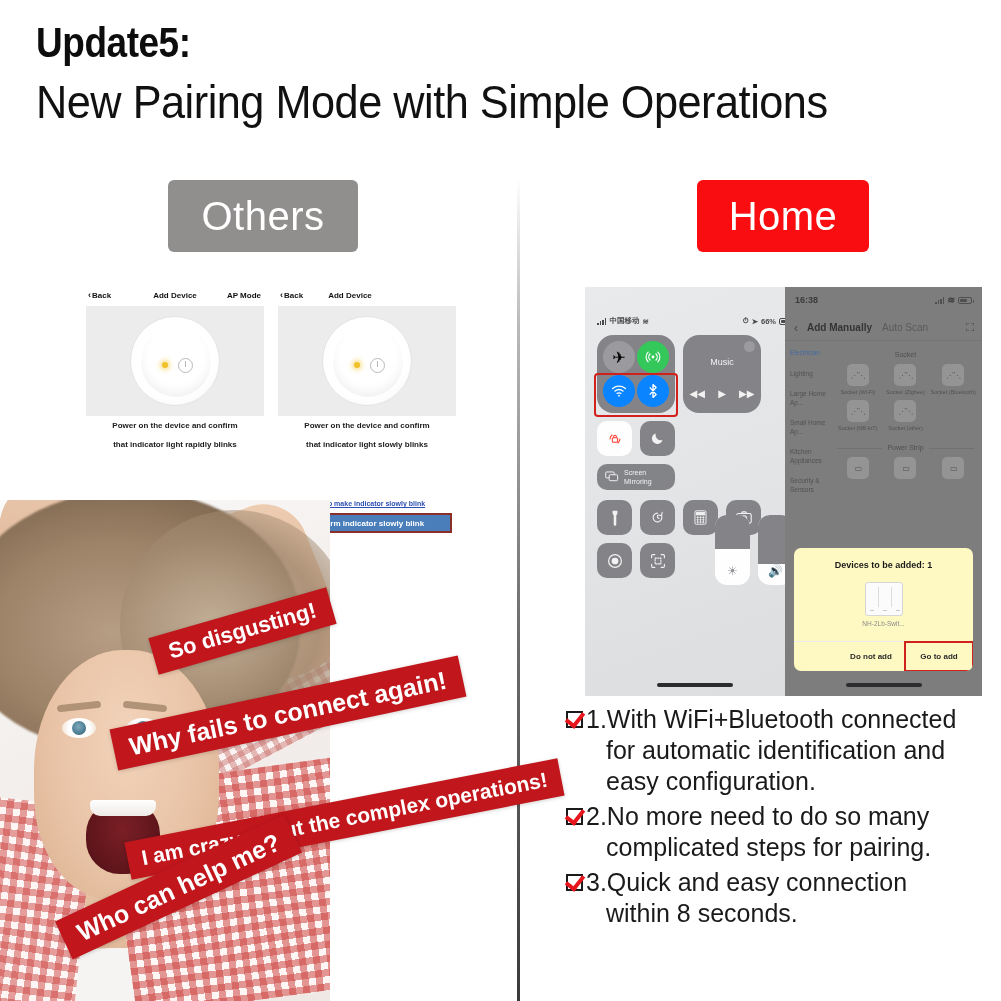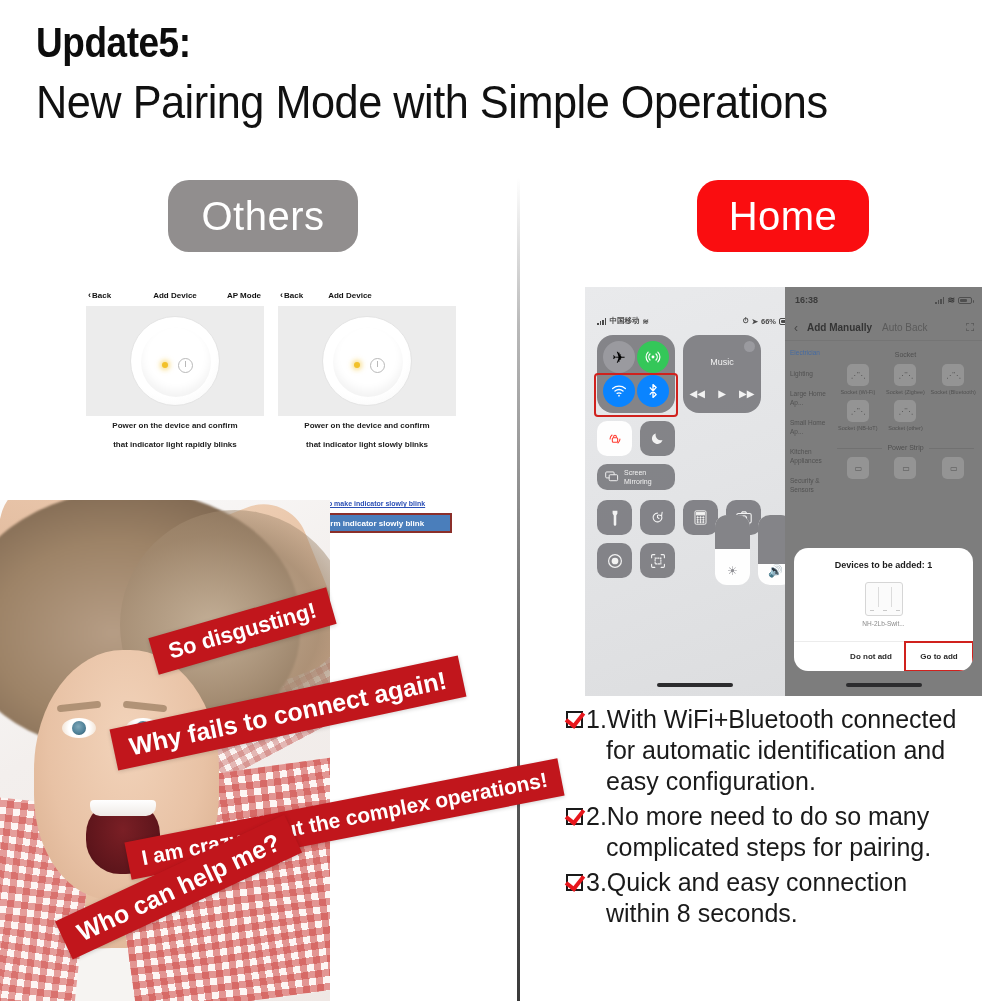--- a/index.html
+++ b/index.html
@@ -29,21 +29,21 @@
 
   
   .divider {
     position: absolute; left: 517px; top: 178px; width: 3px; height: 823px;
     background: linear-gradient(to bottom, rgba(255,255,255,0) 0%, #b9b9b9 18%, #6d6d6d 55%, #3a3a3a 100%);
   }
 
   
   .pill {
     position: absolute; display: flex; align-items: center; justify-content: center;
-    color: #fff; border-radius: 21px; font-size: 40px; font-weight: 400;
+    color: #fff; border-radius: 6px; font-size: 40px; font-weight: 400;
     letter-spacing: 0.5px;
   }
   .pill-others { left: 168px; top: 180px; width: 190px; height: 72px; background: #918e8e; }
   .pill-ours   { left: 697px; top: 180px; width: 172px; height: 72px; background: #fa0d10; }
 
   
   .appshot {
     position: absolute; top: 284px; width: 182px; height: 280px;
     background: #ffffff; overflow: hidden;
   }
@@ -295,21 +295,21 @@
   .tiles { display: grid; grid-template-columns: repeat(3, 1fr); gap: 4px 2px; }
   .tile { display: flex; flex-direction: column; align-items: center; }
   .tile .ic {
     width: 22px; height: 22px; border-radius: 5px; background: rgba(255,255,255,0.30);
     display: flex; align-items: center; justify-content: center; color: #4f4f4f; font-size: 8px;
     letter-spacing: -1px;
   }
   .tile .nm { font-size: 5.5px; color: #4d4d4d; text-align: center; line-height: 7px; margin-top: 3px; }
   .app-dim { position: absolute; inset: 0; background: rgba(90,90,90,0.33); }
   .dialog {
-    position: absolute; left: 9px; right: 9px; bottom: 25px; background: #ffffff; border-radius: 14px; overflow: hidden;
+    position: absolute; left: 9px; right: 9px; bottom: 25px; background: #fef9c3; border-radius: 7px; overflow: hidden;
   }
   .dialog .dt { text-align: center; font-size: 9px; font-weight: 700; color: #1b1b1b; padding: 12px 0 6px; }
   .dialog .dimg { width: 38px; height: 34px; margin: 6px auto 4px; border: 1px solid #d6d6d6; border-radius: 3px;
                   background: #fbfbfb; position: relative; }
   .dialog .dimg i { position: absolute; top: 4px; bottom: 8px; width: 1px; background: #dcdcdc; }
   .dialog .dimg i:nth-child(1){ left: 12px; } .dialog .dimg i:nth-child(2){ left: 25px; }
   .dialog .dimg b { position: absolute; bottom: 4px; width: 4px; height: 1px; background: #c9c9c9; }
   .dialog .dimg b:nth-child(3){ left: 4px; } .dialog .dimg b:nth-child(4){ left: 17px; } .dialog .dimg b:nth-child(5){ left: 30px; }
   .dialog .dname { text-align: center; font-size: 6.5px; color: #8a8a8a; padding-bottom: 14px; }
   .dialog .dbtns { display: flex; border-top: 1px solid #ececec; height: 30px; }
@@ -577,21 +577,21 @@
         <span>≋</span>
         <span class="batt">
             <i></i>
           </span>
       </span>
     </div>
 
     <div class="app-nav">
       <span class="bk">‹</span>
       <span class="t1">Add Manually</span>
-      <span class="t2">Auto Back</span>
+      <span class="t2">Auto Scan</span>
       <span class="scan">⛶</span>
     </div>
 
     <div class="app-body">
       <div class="app-side">
         <div class="it active">Electrician</div>
         <div class="it">Lighting</div>
         <div class="it">Large Home Ap...</div>
         <div class="it">Small Home Ap...</div>
         <div class="it">Kitchen Appliances</div>

